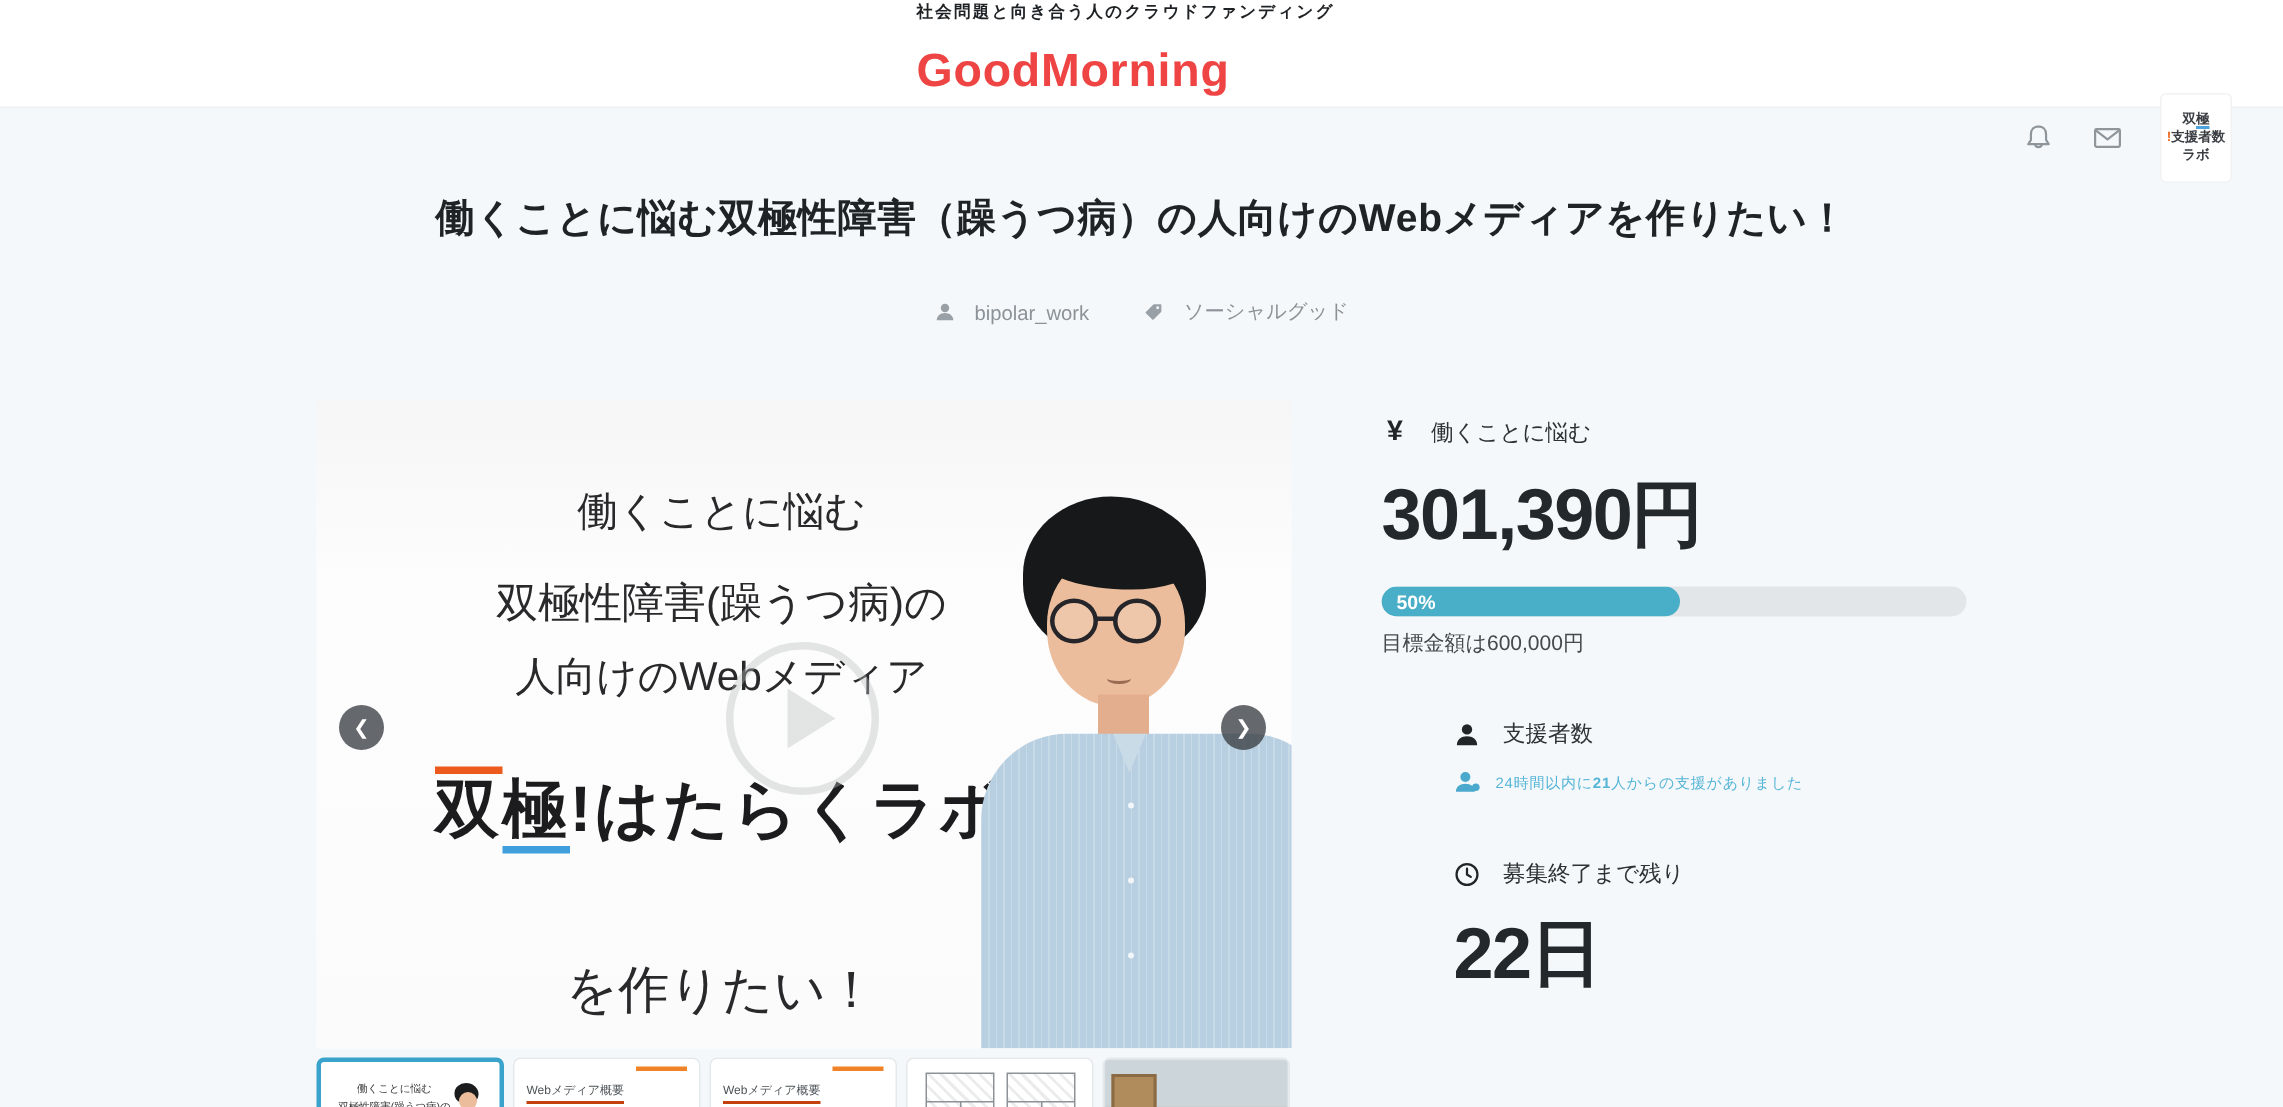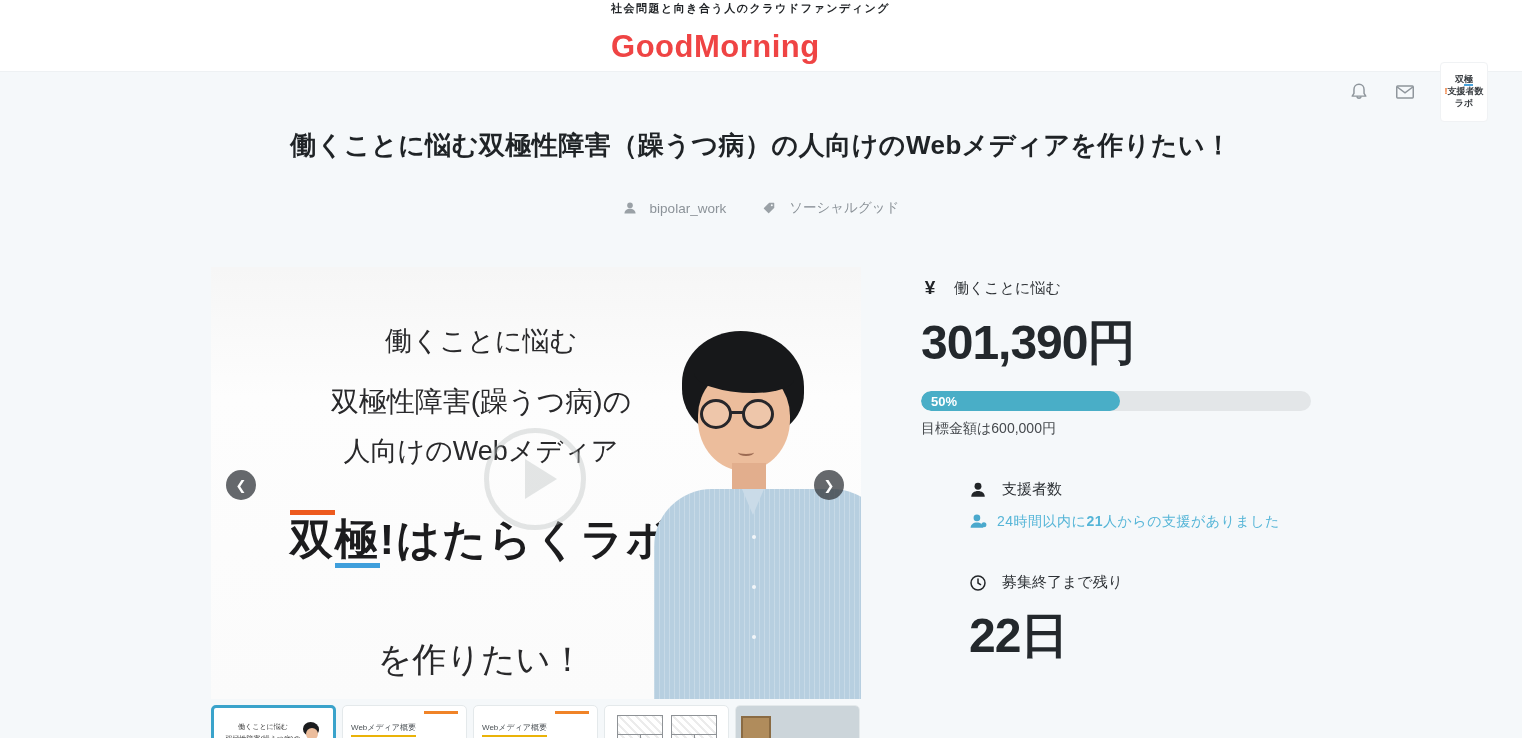--- a/index.html
+++ b/index.html
@@ -86,21 +86,21 @@
   .thumb.selected { border:3px solid #3aa3cb; }
   .t-mini-text { position:absolute; left:10px; top:13px; width:78px; text-align:center;
     font-size:7px; line-height:1.65; color:#333; }
   .t-mini-head { position:absolute; right:14px; top:14px; width:16px; height:14px; background:#1b1c1e;
     border-radius:50% 55% 45% 50%; }
   .t-mini-face { position:absolute; right:15px; top:20px; width:12px; height:12px; background:#ecbd9c;
     border-radius:50%; }
   .t-doc { padding:10px 8px 0; }
   .t-doc-mark { position:absolute; top:5px; right:8px; width:34px; height:3px; background:#f08327; }
   .t-doc-h { display:inline-block; font-size:8px; color:#4c5berg; color:#4c5256;
-    border-bottom:2px solid #eab308; padding-bottom:2px; }
+    border-bottom:2px solid #c2410c; padding-bottom:2px; }
   .manga-wrap { display:flex; gap:8px; justify-content:center; padding-top:9px; }
   .manga { width:46px; height:62px; border:1px solid #8e9296; background:
     repeating-linear-gradient(45deg,#ececec 0 2px,#fff 2px 6px); position:relative; }
   .manga::before { content:""; position:absolute; left:0; top:18px; width:100%; height:1px; background:#8e9296; }
   .manga::after { content:""; position:absolute; left:50%; top:18px; width:1px; height:44px; background:#8e9296; }
   .t-photo { width:100%; height:100%;
     background:
       radial-gradient(circle at 18% 88%, #6e6355 0 16%, rgba(0,0,0,0) 17%),
       radial-gradient(circle at 42% 95%, #5f574d 0 18%, rgba(0,0,0,0) 19%),
       radial-gradient(circle at 70% 88%, #847a6a 0 14%, rgba(0,0,0,0) 15%),
@@ -115,21 +115,21 @@
   .stat-label { display:flex; align-items:center; gap:15px; font-size:15px; color:#2e3236; }
   .sicon { width:18px; height:18px; color:#222528; flex:none; }
   .yen { font-size:19px; font-weight:800; color:#222528; width:18px; text-align:center; }
   .big { font-size:48px; font-weight:800; color:#23282c; letter-spacing:-1px; margin-top:12px; }
   .progress { margin-top:16px; width:390px; height:20px; background:#e3e6e8; border-radius:10px; overflow:hidden; }
   .progress-fill { height:100%; background:#49aec7; border-radius:10px; color:#fff;
     font-size:13px; font-weight:bold; display:flex; align-items:center; padding-left:10px; }
   .goal { margin-top:9px; font-size:14px; color:#45494d; }
   .section { margin-top:42px;margin-left:48px; }
   .recent { margin-top:13px; display:flex; align-items:center; gap:9px;
-    font-size:14px; color:#55b5d7; letter-spacing:.5px; }
+    font-size:10px; color:#55b5d7; letter-spacing:.5px; }
   .recent b { font-weight:800; }
   .picon { width:19px; height:19px; color:#4aa9cd; flex:none; }
 </style>
 </head>
 <body>
 
 <div class="header">
   <div class="logo-block">
     <div class="tagline">社会問題と向き合う人のクラウドファンディング</div>
     <div class="logo">GoodMorning</div>

